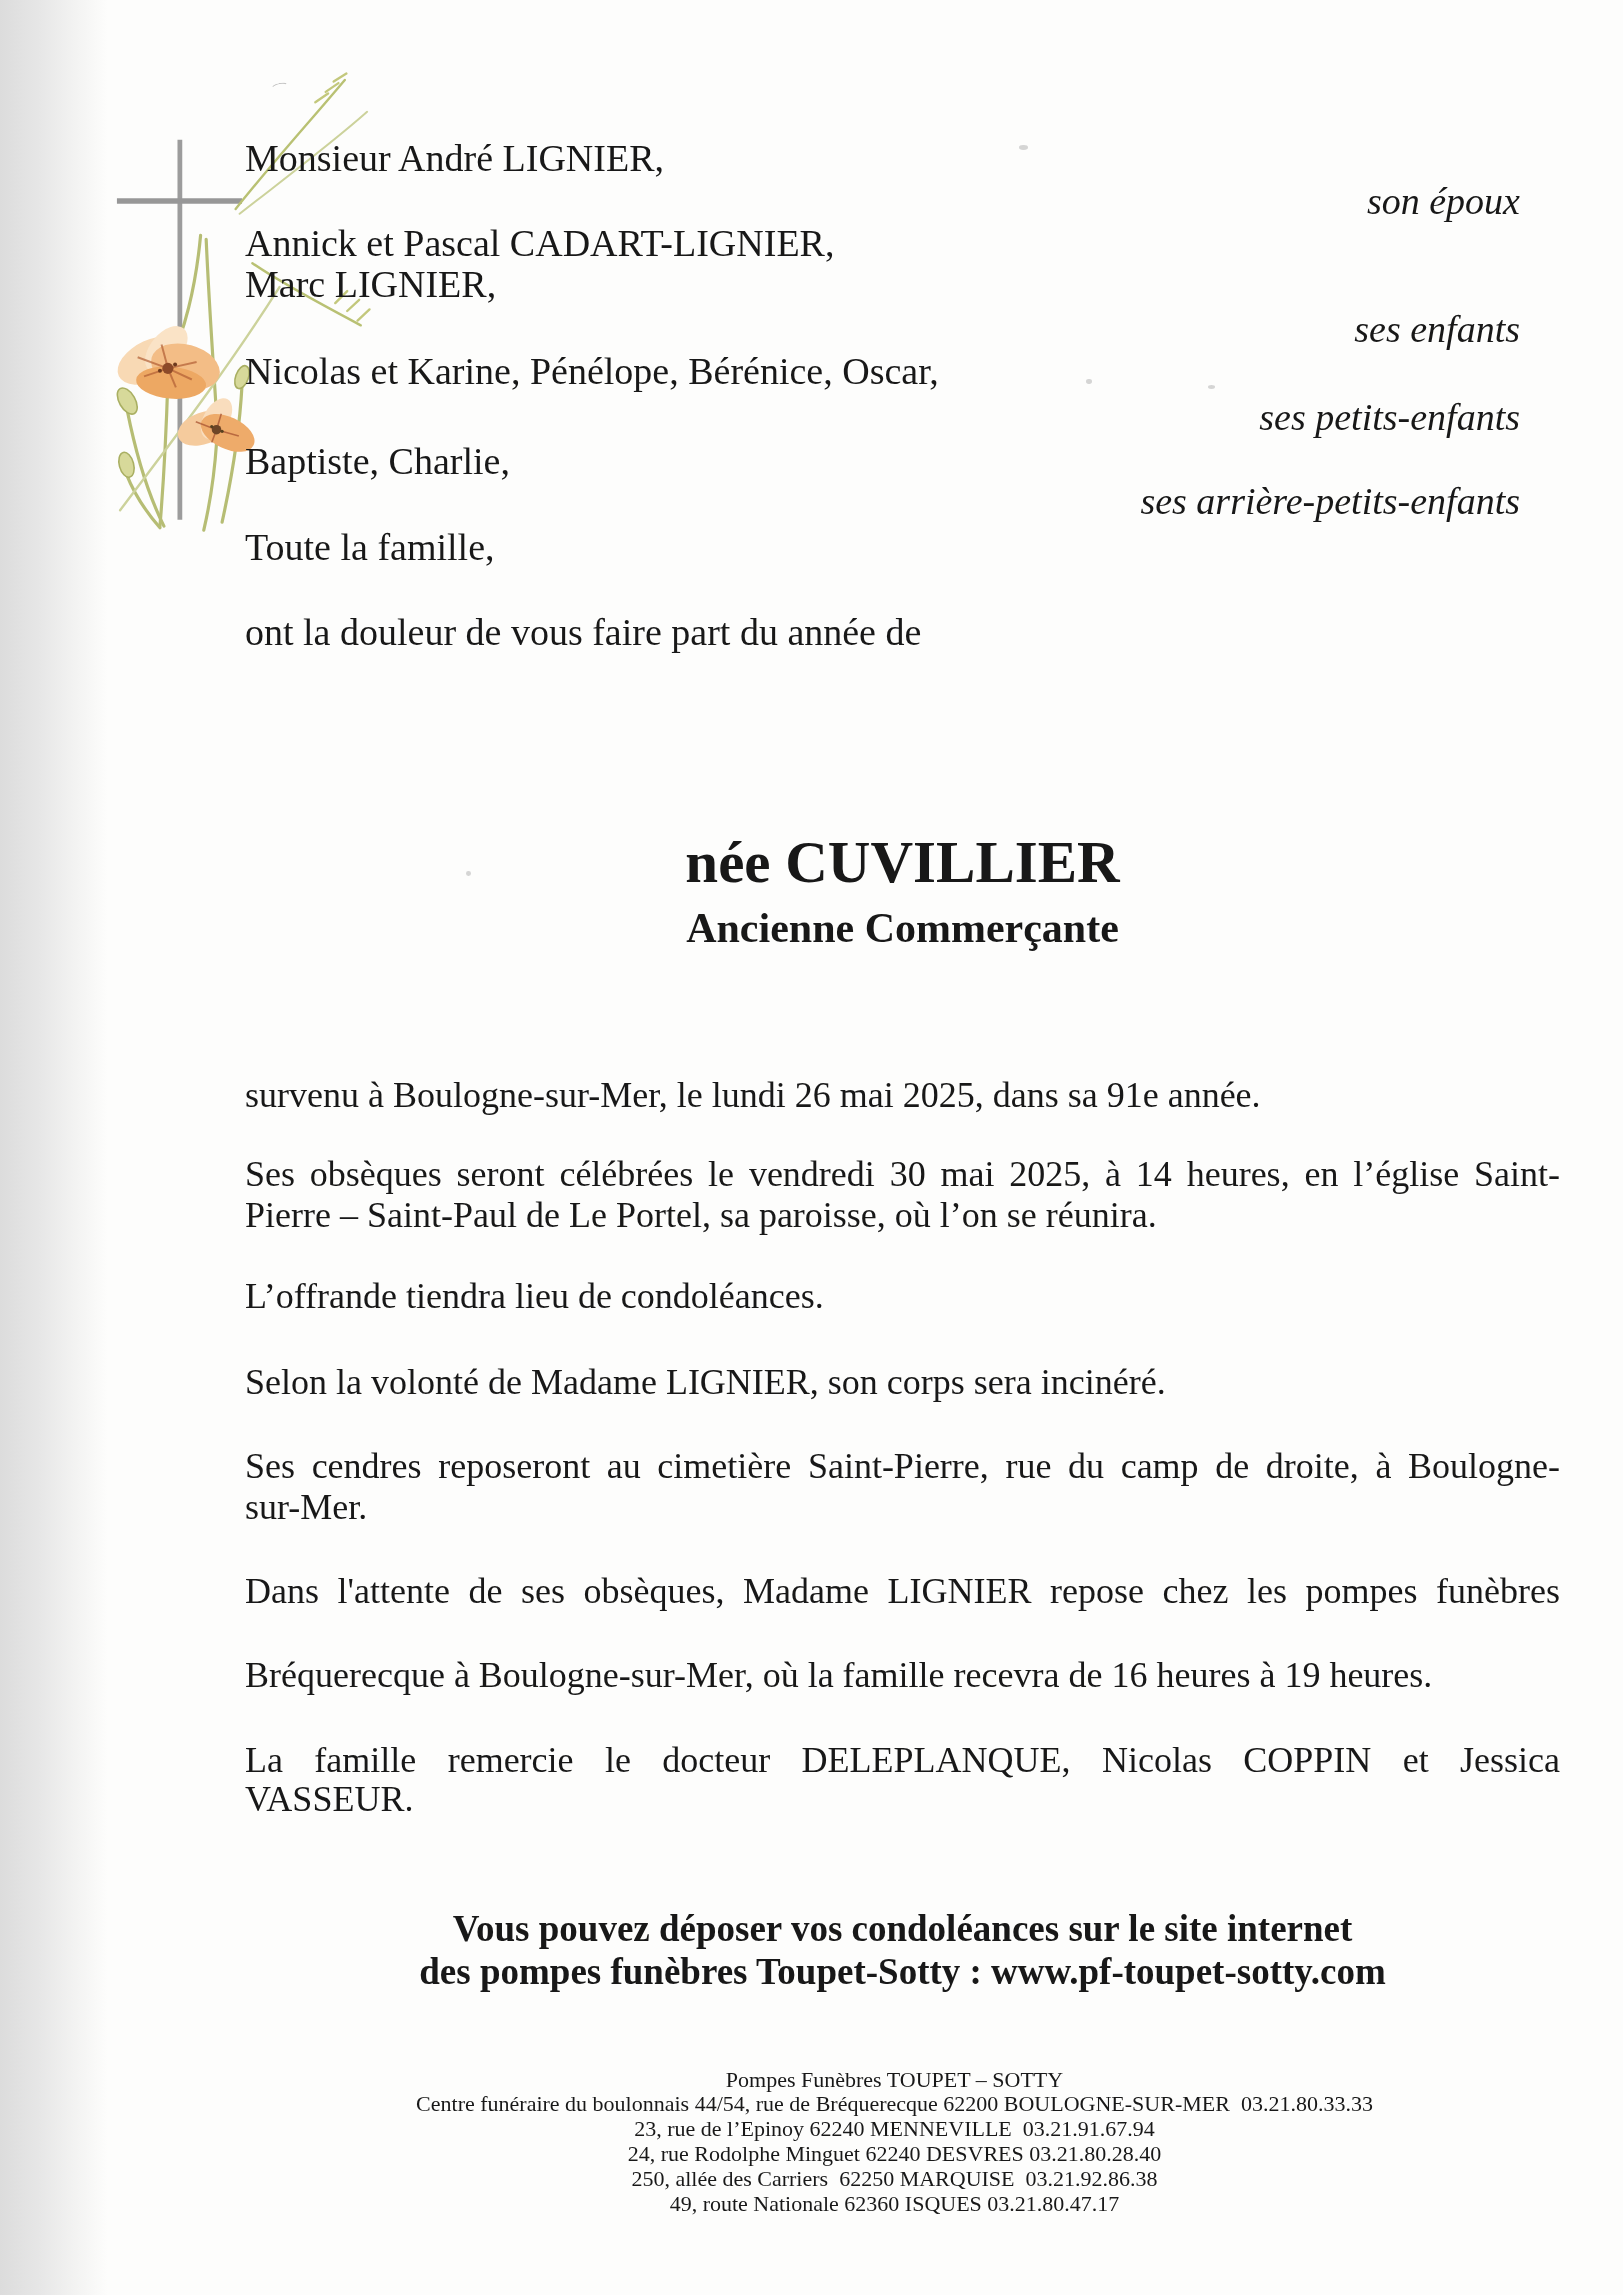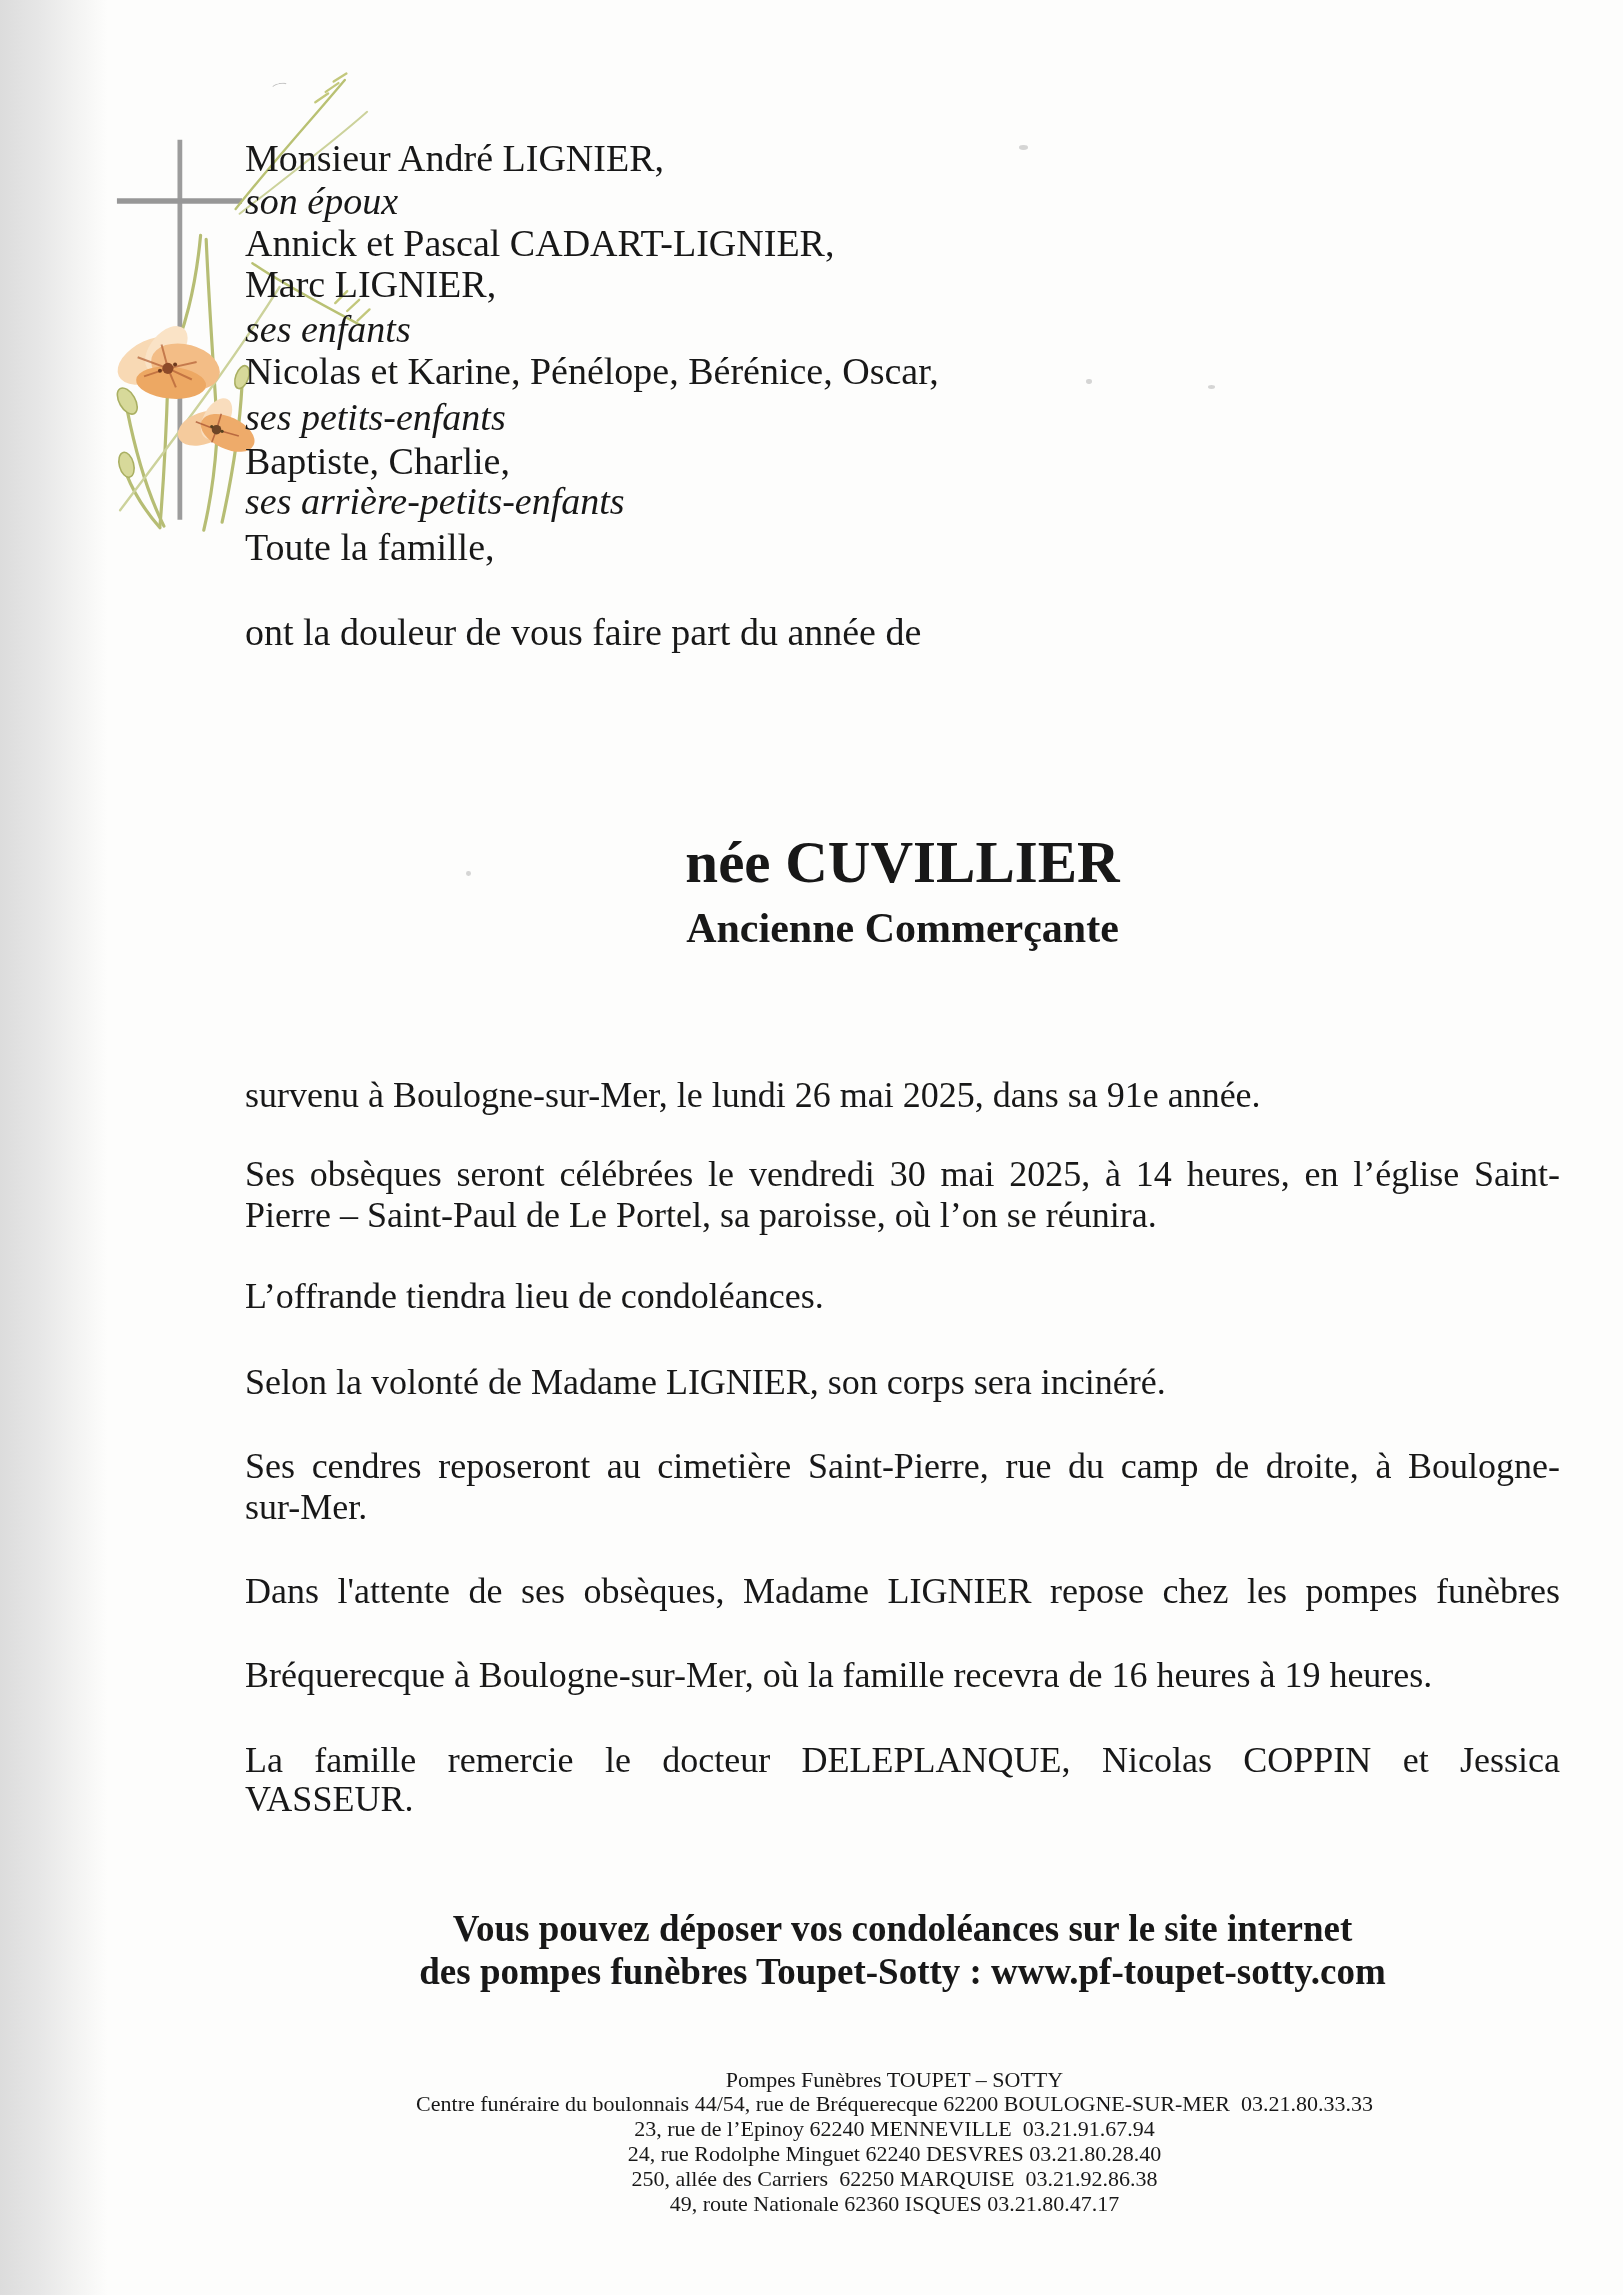--- a/index.html
+++ b/index.html
@@ -11,21 +11,21 @@
     font-family:"Liberation Serif","DejaVu Serif",serif;
     color:#181818;
   }
   
   .scan-edge{
     position:absolute;left:0;top:0;width:108px;height:2295px;
     background:linear-gradient(to right,#dcdcdc 0%,#e6e6e6 35%,#f3f3f2 70%,rgba(255,255,255,0) 100%);
   }
   .line{position:absolute;line-height:1.2;white-space:nowrap;}
   .name-line{left:245px;font-size:38px;}
-  .relation-line{left:245px;width:1275px;font-size:38px;font-style:italic;}
+  .relation-line{left:245px;width:1275px;text-align:right;font-size:38px;font-style:italic;}
   .title-line{left:245px;width:1315px;text-align:center;font-weight:bold;font-size:59px;}
   .subtitle-line{left:245px;width:1315px;text-align:center;font-weight:bold;font-size:42px;}
   .body-line{left:245px;width:1315px;font-size:36px;}
   .stretch{text-align:justify;text-align-last:justify;}
   .cond-line{left:245px;width:1315px;text-align:center;font-weight:bold;font-size:37px;}
   .footer-line{left:245px;width:1299px;text-align:center;font-size:22px;}
   .deco{position:absolute;left:72px;top:64px;}
   .speck{position:absolute;background:#8a8a8a;opacity:.35;border-radius:50%;}
   .squiggle{
     position:absolute;width:16px;height:7.2px;border:1.6px solid #8a8a8a;

